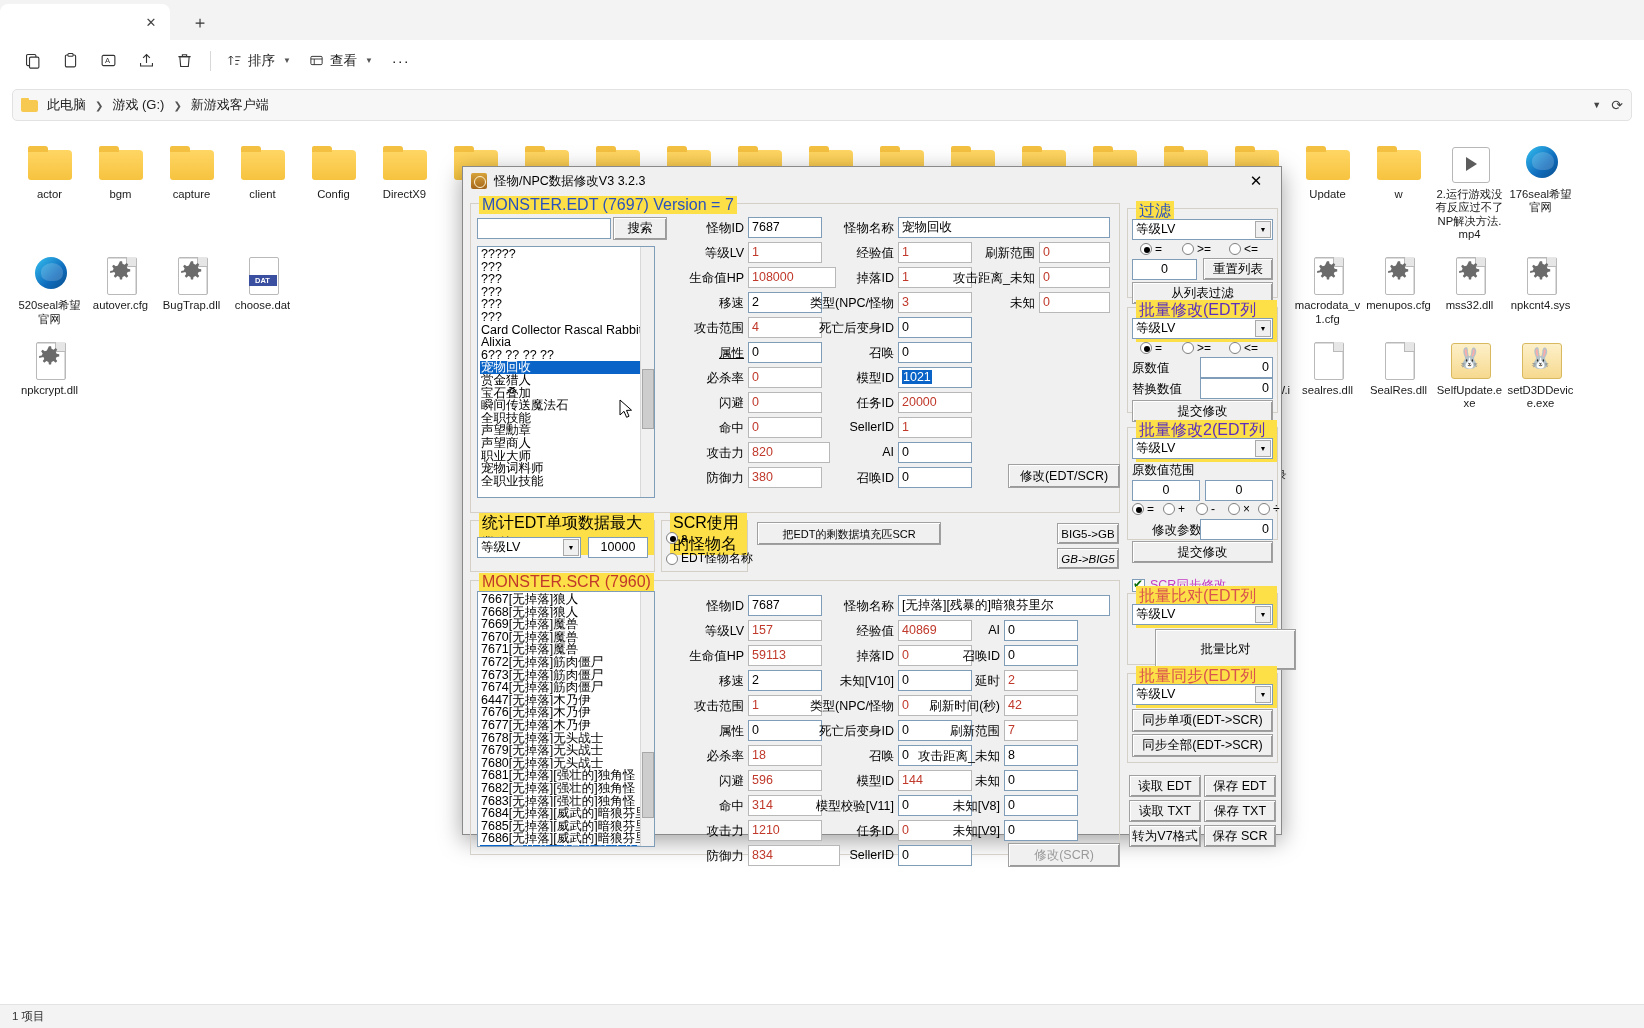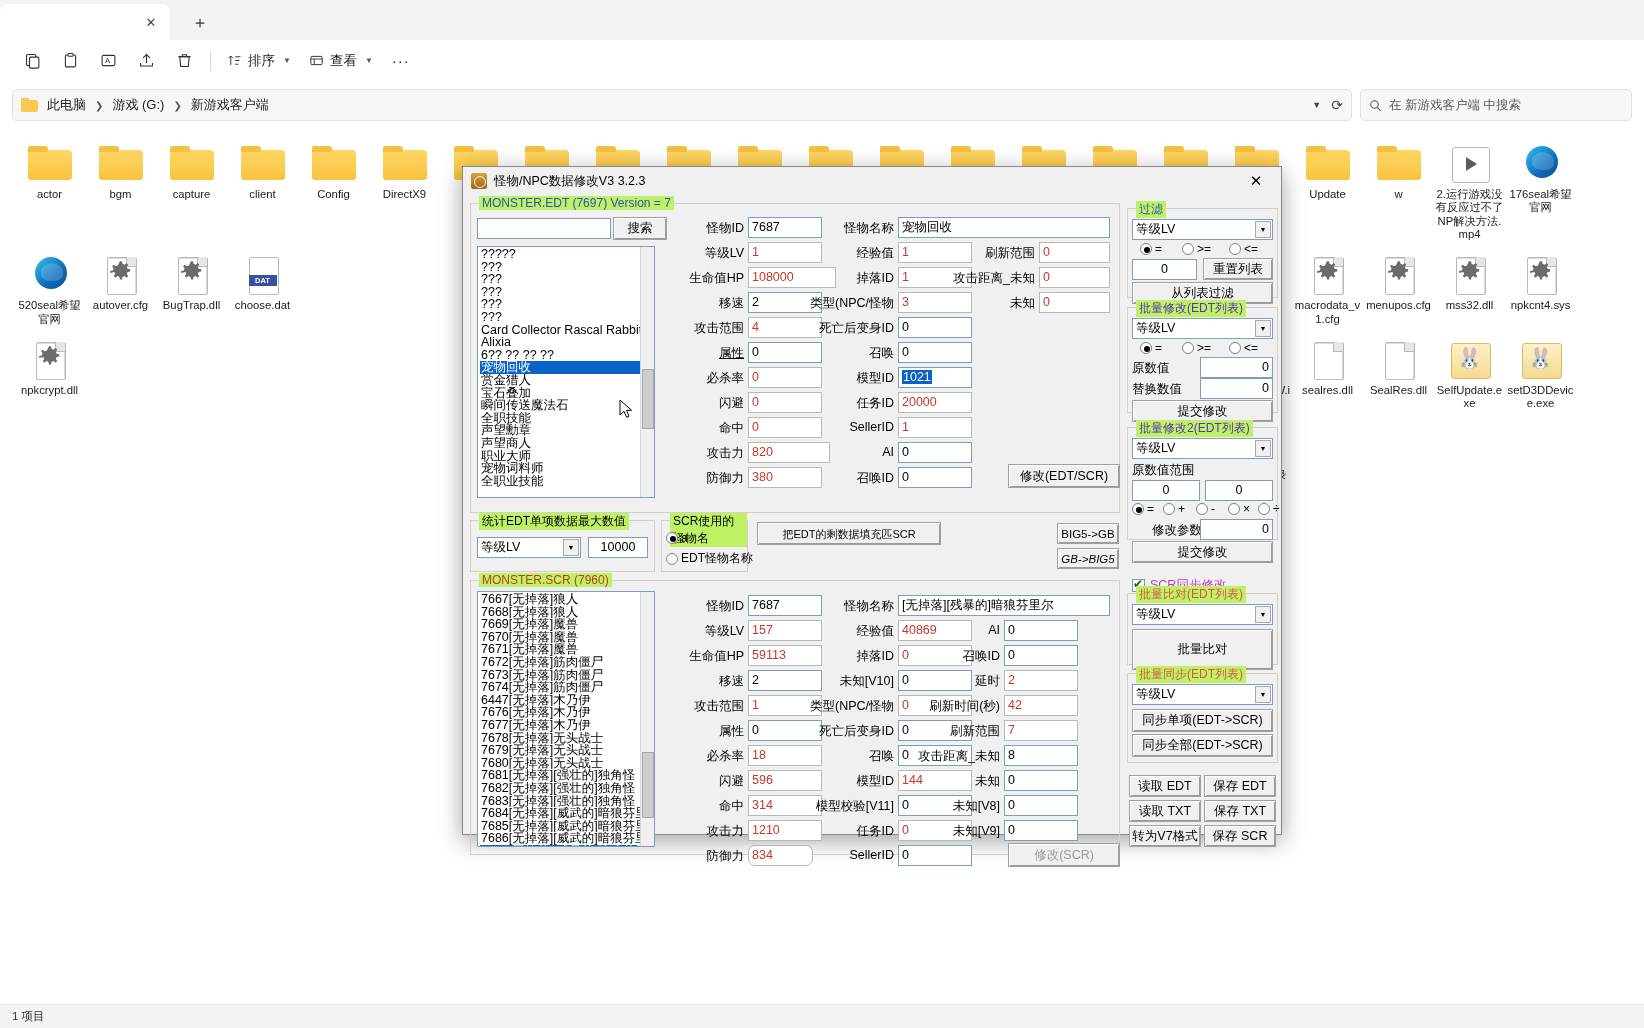--- a/index.html
+++ b/index.html
@@ -115,22 +115,22 @@
     border-radius:2px; position:relative; flex:none; }
   .dlg-ico:after{ content:""; position:absolute; left:3px; top:3px; width:10px; height:10px;
     border:1.5px solid #fff2cf; border-radius:50%; }
   .dlg-title-text { font-size:12.5px; color:#000; }
   .dlg-x { margin-left:auto; width:42px; height:26px; display:flex; align-items:center;
     justify-content:center; font-size:15px; color:#000; }
 
   .dlg-body { position:absolute; left:0; right:0; top:28px; bottom:0; }
 
   .grp { position:absolute; border:1px solid #d4d0c8; }
-  .grp > .grp-lbl { position:absolute; top:-8px; left:8px; background:#bef264;
-    padding:0 3px; font-size:12px; }
+  .grp > .grp-lbl { position:absolute; top:-8px; left:8px; background:#fde047;
+    padding:0 3px; font-size:16px; }
 
   .lbl { position:absolute; font-size:12.5px; color:#000; text-align:right;
     white-space:nowrap; }
   .fld { position:absolute; background:#fff; border:1px solid #7f9db9;
     font-size:12.5px; color:#000; padding:1px 3px; line-height:17px; height:21px;
     overflow:hidden; white-space:nowrap; }
   .fld.ro { border:1px solid #b8b8b8; }
   .fld.red { color:#c0392b; }
   .fld.sel { background:#fff; }
   .fld.sel > span { background:#0a64c8; color:#fff; padding:0 1px; }
@@ -240,27 +240,20 @@
       <span class="addr-ico"></span>
       <span class="crumb">此电脑</span>
       <span class="crumb-sep">❯</span>
       <span class="crumb">游戏 (G:)</span>
       <span class="crumb-sep">❯</span>
       <span class="crumb">新游戏客户端</span>
       <span class="addr-right">
         <span style="font-size:9px;">▼</span>
         <span style="font-size:14px;">⟳</span>
       </span>
-    </div>
-    <div class="searchbox">
-      <svg width="13" height="13" viewBox="0 0 16 16">
-          <circle cx="6.8" cy="6.8" r="4.6" fill="none" stroke="#555" stroke-width="1.3"></circle>
-          <path d="M10.2 10.2 L14.2 14.2" stroke="#555" stroke-width="1.3"></path>
-        </svg>
-      <span>在 新游戏客户端 中搜索</span>
     </div>
   </div>
 
   <div class="content">
     <div class="filegrid" id="filegrid">
         <div class="fileitem">
           <span class="ficon ic-folder"></span>
           <span class="flabel">actor</span>
         </div>
         <div class="fileitem">
@@ -927,21 +920,21 @@
     <div class="fld" style="left:541px; top:600px; width:74px;"><span>0</span></div>
 
     <div class="lbl" style="left:215px; top:628px; width:66px;">攻击力</div>
     <div class="fld ro red" style="left:285px; top:625px; width:74px;"><span>1210</span></div>
     <div class="lbl" style="left:358px; top:628px; width:73px;">任务ID</div>
     <div class="fld ro red" style="left:435px; top:625px; width:74px;"><span>0</span></div>
     <div class="lbl" style="left:455px; top:628px; width:82px;">未知[V9]</div>
     <div class="fld" style="left:541px; top:625px; width:74px;"><span>0</span></div>
 
     <div class="lbl" style="left:215px; top:653px; width:66px;">防御力</div>
-    <div class="fld ro red" style="left:285px; top:650px; width:65px;border-radius:7px;"><span>834</span></div>
+    <div class="fld ro red" style="left:285px; top:650px; width:92px;"><span>834</span></div>
     <div class="lbl" style="left:371px; top:653px; width:60px;">SellerID</div>
     <div class="fld" style="left:435px; top:650px; width:74px;"><span>0</span></div>
     <div class="btn dis" style="left:545px; top:648px; width:112px; height:24px;">修改(SCR)</div>
 
     <div class="grp" style="left:664px; top:13px; width:151px; height:90px;">
       <span class="grp-lbl" style="color:#2a52be;">过滤</span>
     </div>
     <div class="combo" style="left:669px; top:24px; width:141px;">
       <span>等级LV</span>
       <span class="arrow">▼</span>
@@ -1026,21 +1019,21 @@
       <span style="color:#c23bc2;">SCR同步修改</span>
     </div>
 
     <div class="grp" style="left:664px; top:398px; width:151px; height:72px;">
       <span class="grp-lbl" style="color:#d9534f;">批量比对(EDT列表)</span>
     </div>
     <div class="combo" style="left:669px; top:409px; width:141px;">
       <span>等级LV</span>
       <span class="arrow">▼</span>
     </div>
-    <div class="btn" style="left:669px; top:434px; width:141px; height:41px;">批量比对</div>
+    <div class="btn" style="left:692px; top:434px; width:141px; height:41px;">批量比对</div>
 
     <div class="grp" style="left:664px; top:478px; width:151px; height:90px;">
       <span class="grp-lbl" style="color:#d9534f;">批量同步(EDT列表)</span>
     </div>
     <div class="combo" style="left:669px; top:489px; width:141px;">
       <span>等级LV</span>
       <span class="arrow">▼</span>
     </div>
     <div class="btn" style="left:669px; top:514px; width:141px; height:23px;">同步单项(EDT-&gt;SCR)</div>
     <div class="btn" style="left:669px; top:539px; width:141px; height:23px;">同步全部(EDT-&gt;SCR)</div>

